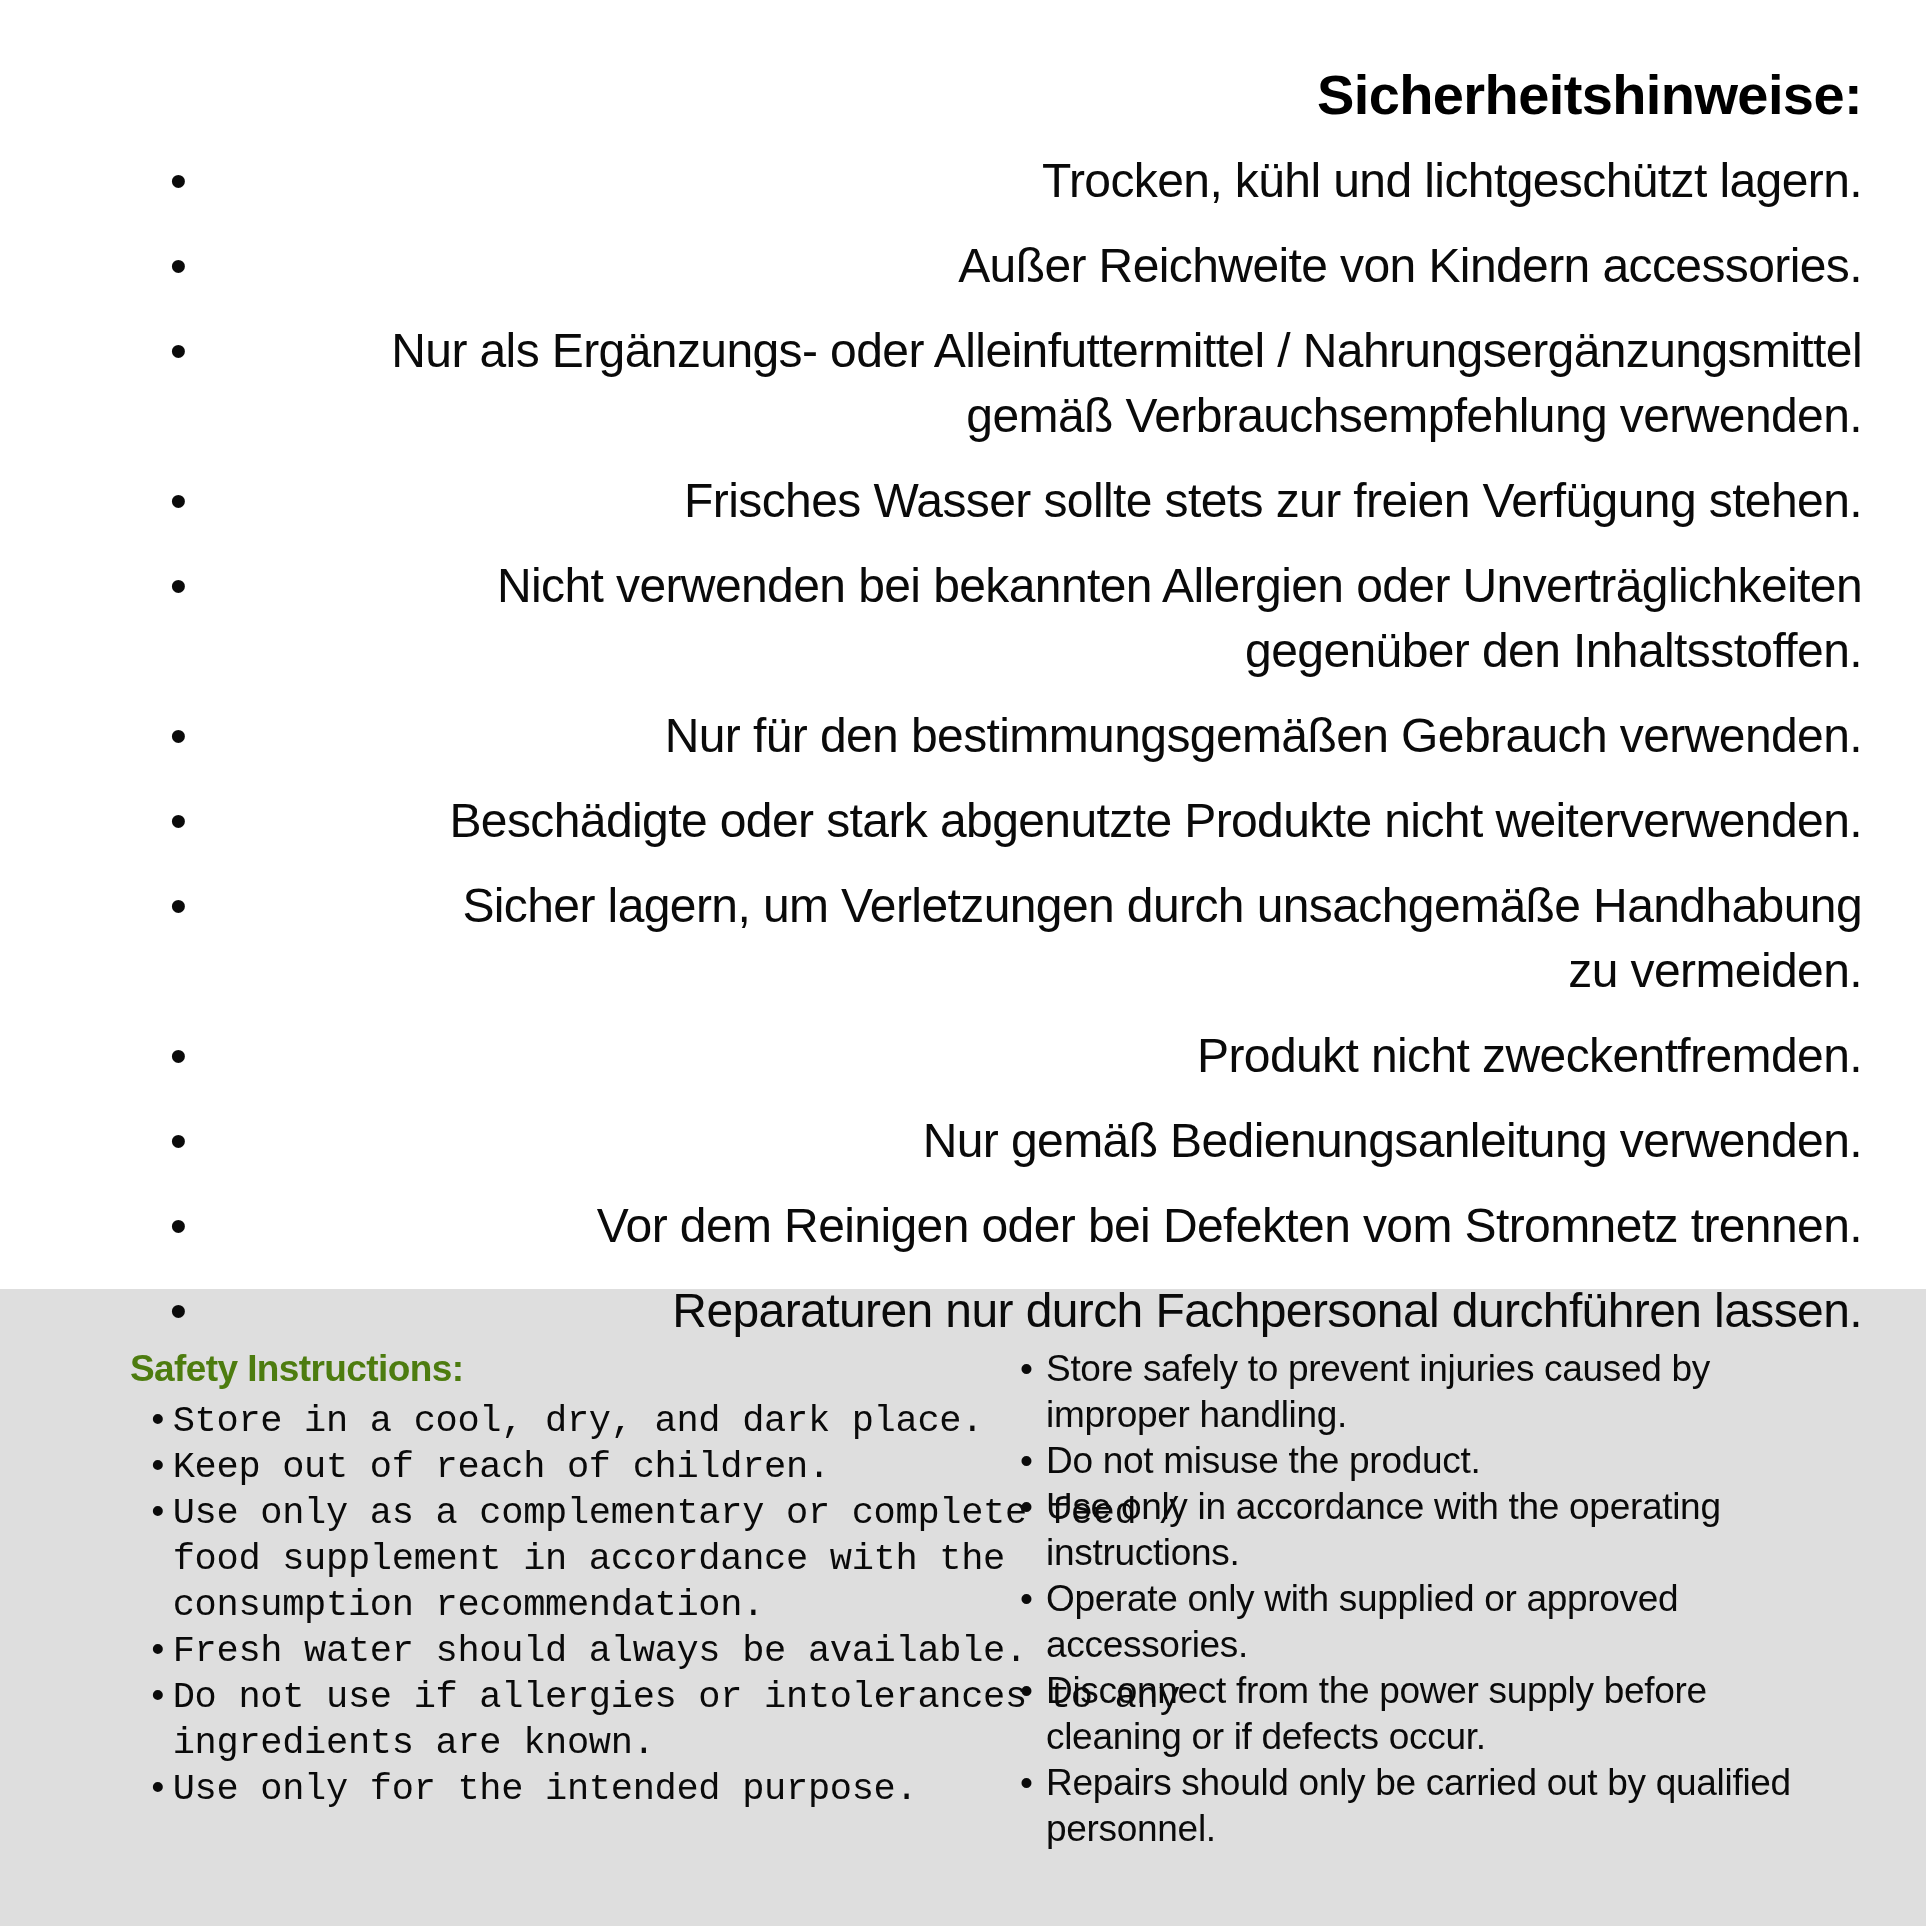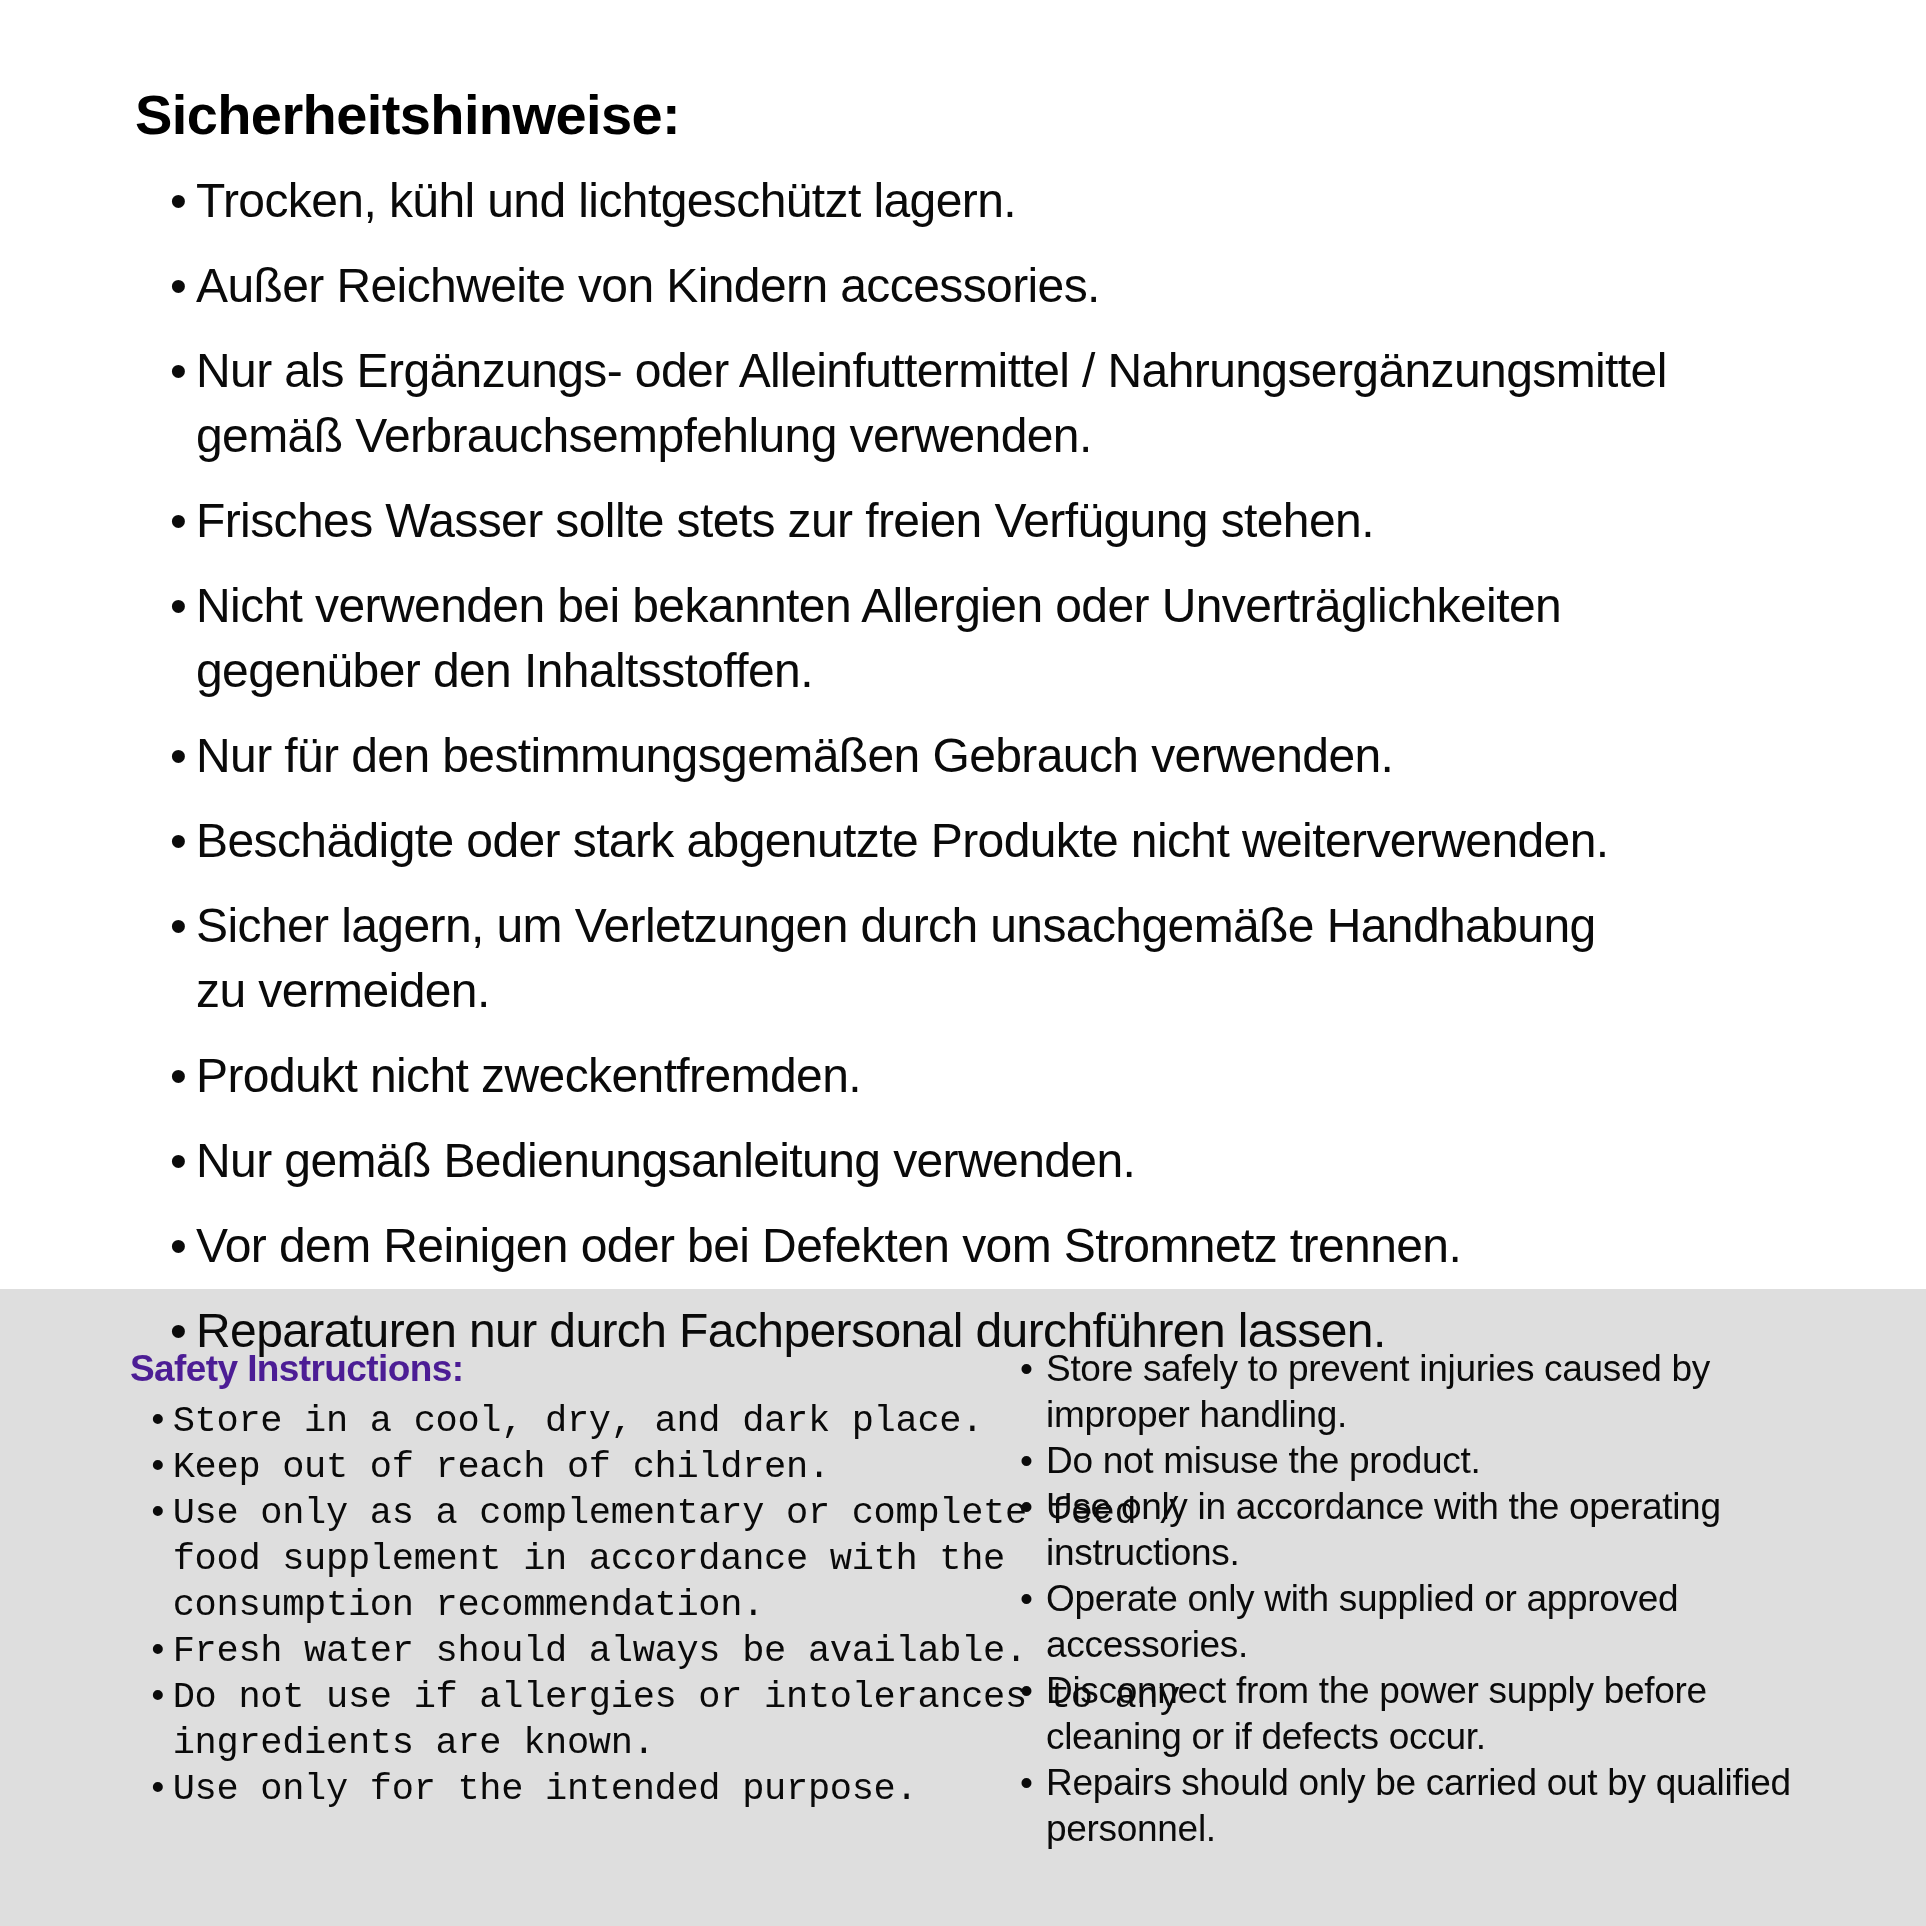--- a/index.html
+++ b/index.html
@@ -7,21 +7,22 @@
   body {
     font-family: "Liberation Sans", "DejaVu Sans", sans-serif;
     background: #ffffff;
     color: #0a0a0a;
     overflow: hidden;
   }
 
   
   .de-section {
     height: 1289px;
-    padding: 81px 64px 0 135px;
+    padding: 61px 64px 0 135px;
+    text-align: right;
   }
   .de-heading {
     font-size: 56px;
     font-weight: 700;
     line-height: 67px;
     letter-spacing: -0.6px;
     color: #000000;
   }
   .de-list {
     list-style: none;
@@ -45,21 +46,21 @@
     padding: 57px 128px 0 130px;
     display: flex;
   }
   .en-col-left { width: 890px; flex: none; }
   .en-col-right { flex: 1; }
   .en-heading {
     font-size: 37px;
     font-weight: 700;
     line-height: 46px;
     letter-spacing: -0.6px;
-    color: #4c1d95;
+    color: #4d7c0f;
   }
   .en-list {
     list-style: none;
     font-size: 37px;
     line-height: 46px;
     letter-spacing: -0.3px;
   }
   .en-list-left { margin: 6.4px 0 0 16.7px; font-family: Liberation Mono, monospace; }
   .en-list-right { margin: 0; }
   .en-list li {

